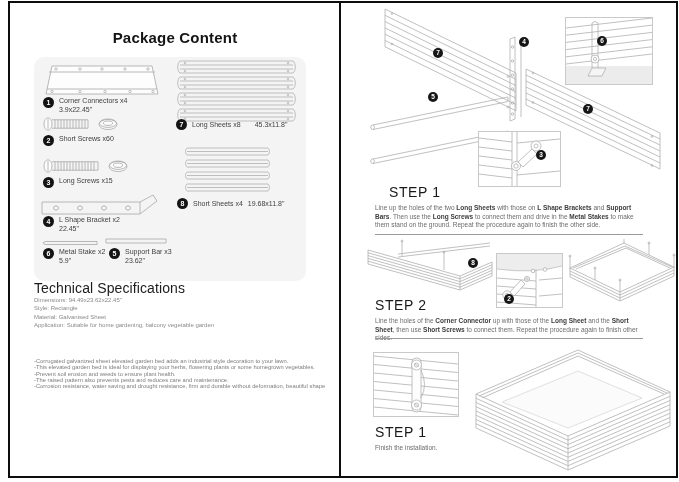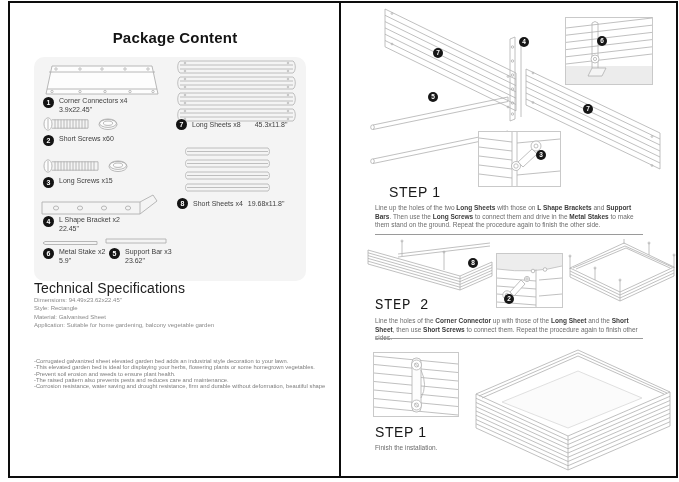--- a/index.html
+++ b/index.html
@@ -339,21 +339,21 @@
           <circle cx="334" cy="17" r="1"></circle>
           <circle cx="280" cy="42" r="1"></circle>
           <circle cx="255" cy="30" r="1"></circle>
           <circle cx="309" cy="5" r="1"></circle>
       </g>
     </svg>
 
     <div class="dbadge" style="left:128px;top:258px;">8</div>
     <div class="dbadge" style="left:164px;top:294px;">2</div>
 
-    <div class="step-head" style="left:35px;top:297px;font-family:Liberation Mono, monospace;">STEP 2</div>
+    <div class="step-head" style="left:35px;top:297px;">STEP 2</div>
     <div class="step-text" style="left:35px;top:317px;"><span>Line the holes of the </span><span class="seg-bold">Corner Connector</span><span> up with those of the </span><span class="seg-bold">Long Sheet</span><span> and the </span><span class="seg-bold">Short Sheet</span><span>, then use </span><span class="seg-bold">Short Screws</span><span> to connect them. Repeat the procedure again to finish other sides.</span></div>
     <div class="hdivider" style="left:35px;top:338px;"></div>
 
     <svg class="dsvg" style="top:342px;" width="339" height="136" viewBox="0 0 339 136">
 
       <g>
         <rect x="33.5" y="10.5" width="85" height="64" fill="#ffffff" stroke="#c9c9c9" stroke-width="1"></rect>
         <g fill="none" stroke="#b0b0b0" stroke-width="0.8">
           <path d="M34,14 L118,22 M34,22.5 L118,30.5 M34,31 L118,39 M34,39.5 L118,47.5 M34,48 L118,56 M34,56.5 L118,64.5 M34,65 L118,73"></path>
           <rect x="72" y="16" width="9" height="54" rx="4" fill="#fdfdfd"></rect>

